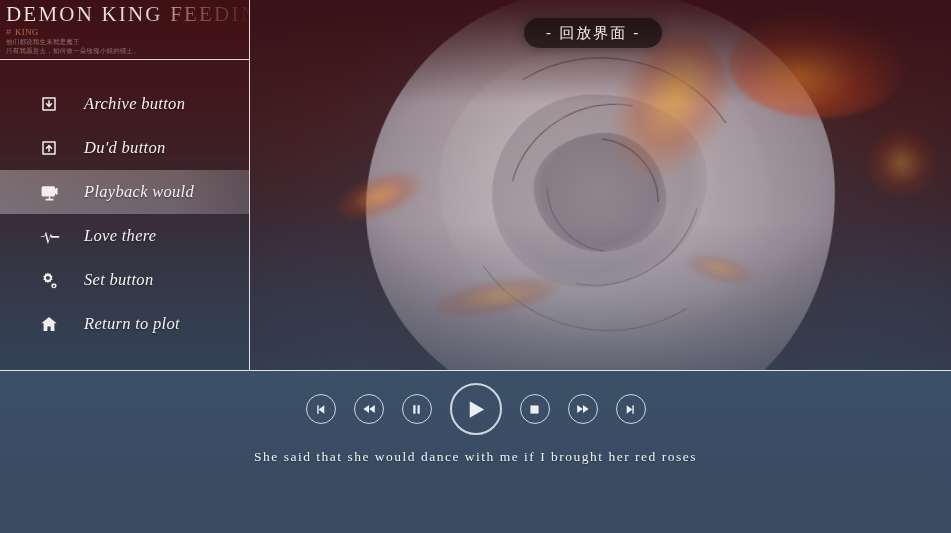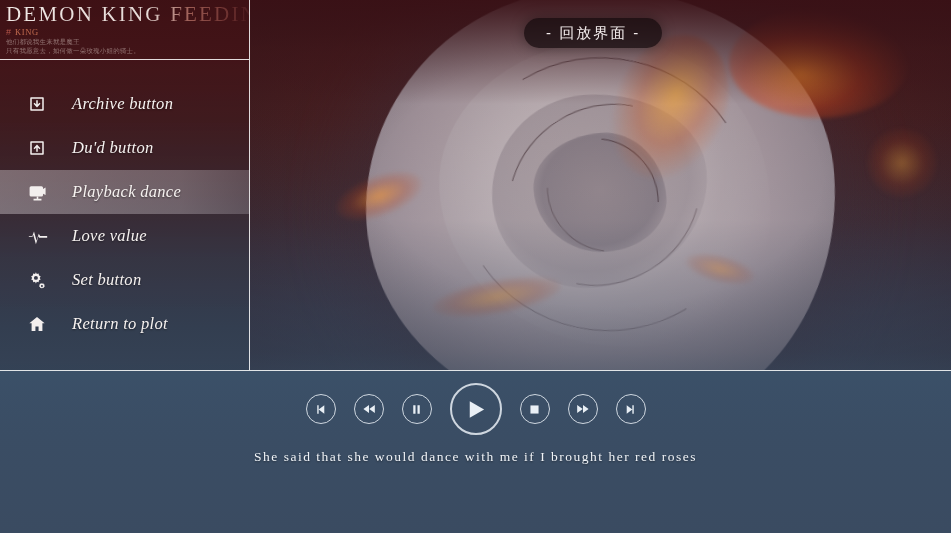--- a/index.html
+++ b/index.html
@@ -172,21 +172,21 @@
     white-space: nowrap;
     opacity: 0.85;
   }
 
   .menu { padding-top: 22px; }
 
   .menu-item {
     display: flex;
     align-items: center;
     height: 44px;
-    padding-left: 28px;
+    padding-left: 40px;
     cursor: pointer;
     position: relative;
   }
   .menu-item.active {
     background: linear-gradient(90deg, rgba(214,206,210,0.42) 0%, rgba(206,198,204,0.36) 72%, rgba(190,184,192,0.28) 100%);
   }
   .menu-icon {
     width: 26px;
     min-width: 26px;
     display: flex;
@@ -334,30 +334,30 @@
         <span class="menu-label">Du'd button</span>
       </div>
 
       <div class="menu-item active">
         <span class="menu-icon">
           <svg width="19" height="19" viewBox="0 0 24 24">
             <path d="M4 4h13a2 2 0 0 1 2 2v1.5l3.2-1.8v9.6L19 13.5V15a2 2 0 0 1-2 2H4a2 2 0 0 1-2-2V6a2 2 0 0 1 2-2z"></path>
             <path d="M11 17h2v3h4v2H7v-2h4v-3z"></path>
           </svg>
         </span>
-        <span class="menu-label">Playback dance</span>
+        <span class="menu-label">Playback would</span>
       </div>
 
       <div class="menu-item">
         <span class="menu-icon">
           <svg width="20" height="20" viewBox="0 0 24 24">
             <path d="M1 12h4.2l2-5.4 3.1 11 2.6-8.2 1.7 2.6H23v2h-9.5l-1-1.6-3 9.4-3.2-11.4-.9 2.6H1v-1z"></path>
           </svg>
         </span>
-        <span class="menu-label">Love value</span>
+        <span class="menu-label">Love there</span>
       </div>
 
       <div class="menu-item">
         <span class="menu-icon">
           <svg width="19" height="19" viewBox="0 0 24 24">
             <path d="M10 1.6l1.1 2.1 2.3-.4.5 2.3 2.1 1.1-1.2 2 1.2 2-2.1 1.1-.5 2.3-2.3-.4L10 15.8l-1.1-2.1-2.3.4-.5-2.3L4 10.7l1.2-2L4 6.7l2.1-1.1.5-2.3 2.3.4L10 1.6zm0 4.6a2.5 2.5 0 1 0 0 5 2.5 2.5 0 0 0 0-5z"></path>
             <path d="M17.6 15.1l.9 1 1.2-.4.4 1.2 1.1.6-.6 1.1.6 1.1-1.1.6-.4 1.2-1.2-.4-.9 1-.9-1-1.2.4-.4-1.2-1.1-.6.6-1.1-.6-1.1 1.1-.6.4-1.2 1.2.4.9-1zm0 2.6a1.3 1.3 0 1 0 0 2.6 1.3 1.3 0 0 0 0-2.6z"></path>
           </svg>
         </span>
         <span class="menu-label">Set button</span>

